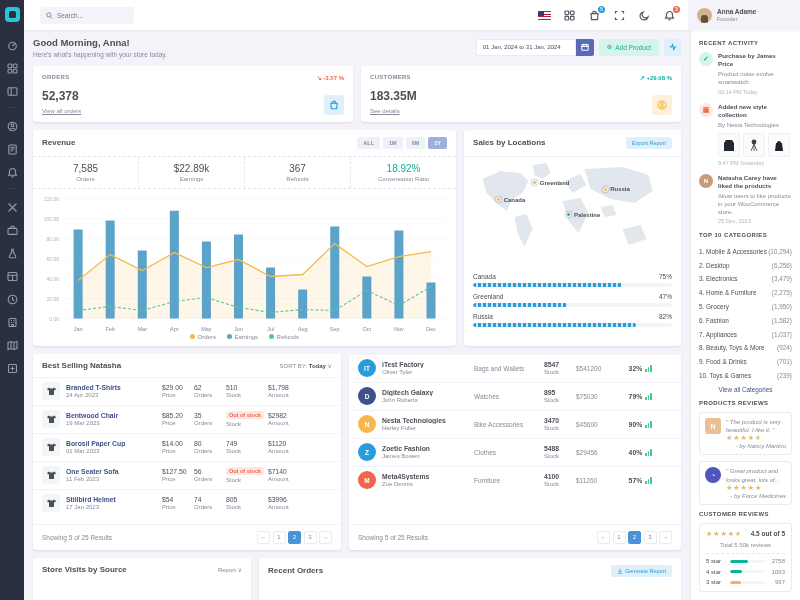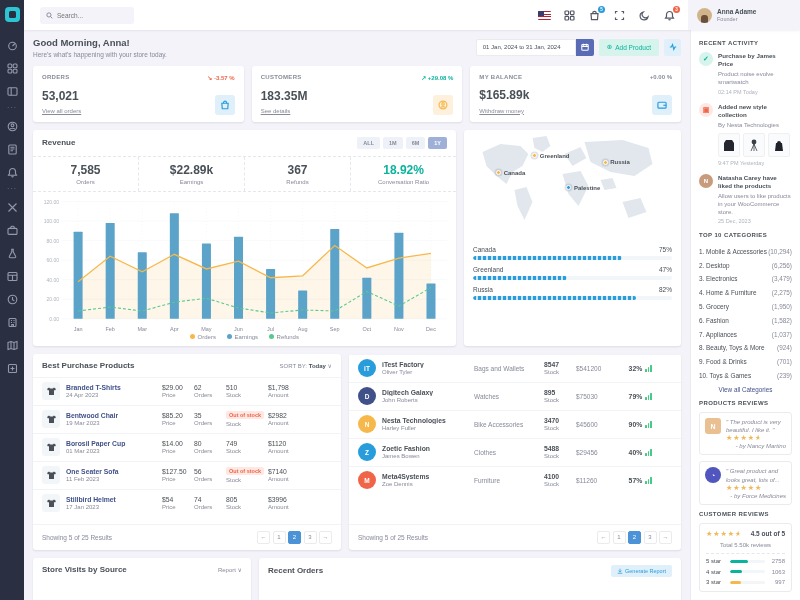--- a/index.html
+++ b/index.html
@@ -62,21 +62,21 @@
 .revcard{flex:1.95;min-width:0;height:216px;display:flex;flex-direction:column}
 .loccard{flex:1;min-width:0;height:216px;display:flex;flex-direction:column}
 .chead{display:flex;align-items:center;padding:7px 9px;flex:none}
 .ctitle{font-size:8px;font-weight:bold;color:#495057}
 .revtabs{margin-left:auto;display:flex;gap:3px}
 .rtab{font-size:5.5px;padding:3px 6px;border-radius:2px;background:#eef1f7;color:#878a99;border:none;cursor:pointer;font-family:"Liberation Sans",sans-serif;font-weight:bold}
 .rtab.active{background:#9fb0d8;color:#fff}
 .revstats{display:flex;border-top:1px dashed #e4e7ec;border-bottom:1px dashed #e4e7ec;flex:none}
 .rscell{flex:1;text-align:center;padding:6px 0;border-right:1px dashed #e4e7ec}
 .rscell:last-child{border-right:none}
-.rsval{font-size:12px;font-weight:bold;color:#495057}
+.rsval{font-size:10px;font-weight:normal;color:#495057}
 .rslbl{font-size:6px;color:#878a99;margin-top:2px}
 .green{color:#0ab39c}
 .chartwrap{flex:1;padding:3px 5px 0;min-height:0}
 .chartwrap svg{width:100%;height:100%}
 .legend{display:flex;justify-content:center;gap:11px;padding:0 0 6px;font-size:6px;color:#878a99;flex:none}
 .lgi{display:flex;align-items:center;gap:2.5px}
 .ldot{width:5px;height:5px;border-radius:50%;display:inline-block}
 
 .exportbtn{margin-left:auto;font-size:5.5px;background:#dff0fa;color:#299cdb;padding:3px 6px;border-radius:2px;border:none;cursor:pointer;font-family:"Liberation Sans",sans-serif}
 .map{position:relative;height:106px;margin:2px 8px;flex:none}
@@ -343,55 +343,41 @@
               </button>
           </div>
         </div>
 
         <div class="cardsrow">
           <div class="card scard">
             <div class="sctop">
                 <span class="sclabel">ORDERS</span>
                 <span class="scdelta down">↘ -3.57 %</span>
               </div>
-            <div class="scvalue">53,021</div>
+            <div class="scvalue">52,378</div>
             <span class="sclink">View all orders</span>
             <span class="scicon ic-blue">
                 <svg viewBox="0 0 11 11">
                   <path d="M2 3.6h7l-.5 6H2.5z"></path>
                   <path d="M3.8 3.6V3a1.7 1.7 0 0 1 3.4 0v.6"></path>
                 </svg>
               </span>
           </div>
           <div class="card scard">
             <div class="sctop">
                 <span class="sclabel">CUSTOMERS</span>
                 <span class="scdelta up">↗ +29.08 %</span>
               </div>
             <div class="scvalue">183.35M</div>
             <span class="sclink">See details</span>
             <span class="scicon ic-orange">
                 <svg viewBox="0 0 11 11">
                   <circle cx="5.5" cy="5.5" r="4.3"></circle>
                   <circle cx="5.5" cy="4.3" r="1.4"></circle>
                   <path d="M2.8 8.4c.5-1.6 4.9-1.6 5.4 0"></path>
-                </svg>
-              </span>
-          </div>
-          <div class="card scard">
-            <div class="sctop">
-                <span class="sclabel">MY BALANCE</span>
-                <span class="scdelta flat">+0.00 %</span>
-              </div>
-            <div class="scvalue">$165.89k</div>
-            <span class="sclink">Withdraw money</span>
-            <span class="scicon ic-blue">
-                <svg viewBox="0 0 11 11">
-                  <rect x="1" y="2.5" width="9" height="6.5" rx="1"></rect>
-                  <path d="M7 5.8h3"></path>
                 </svg>
               </span>
           </div>
         </div>
 
         <div class="midrow">
           <div class="card revcard">
             <div class="chead">
               <span class="ctitle">Revenue</span>
               <span class="revtabs">
@@ -488,20 +474,24 @@
                   <span>Earnings</span>
                 </span>
                 <span class="lgi">
                   <span class="ldot" style="background: rgb(88, 201, 141);"></span>
                   <span>Refunds</span>
                 </span>
               </div>
           </div>
 
           <div class="card loccard">
+            <div class="chead" style="border-bottom:1px solid #eff2f7">
+              <span class="ctitle">Sales by Locations</span>
+              <button class="exportbtn">Export Report</button>
+            </div>
             <div class="map">
               <svg viewBox="0 0 200 106">
                 <g fill="#e2e7ee">
                   <path d="M10 20 L28 12 L48 14 L56 22 L50 34 L40 40 L34 52 L24 44 L14 34 Z"></path>
                   <path d="M60 6 L74 4 L78 14 L70 20 L62 16 Z"></path>
                   <path d="M42 58 L54 55 L60 70 L52 88 L45 74 Z"></path>
                   <path d="M90 42 L108 39 L116 54 L106 74 L96 62 Z"></path>
                   <path d="M92 22 L108 15 L114 26 L100 34 Z"></path>
                   <path d="M112 10 L150 8 L176 16 L180 32 L162 44 L138 40 L118 30 Z"></path>
                   <path d="M150 70 L168 66 L174 80 L156 86 Z"></path>
@@ -556,21 +546,21 @@
                     <div class="lbfill" style="width: 82%;"></div>
                   </div>
                 </div>
               </div>
           </div>
         </div>
 
         <div class="tablesrow">
           <div class="card bscard">
             <div class="chead">
-              <span class="ctitle">Best Purchase Products</span>
+              <span class="ctitle">Best Selling Natasha</span>
               <span class="sortby"><span>SORT BY:</span> <b>Today</b> ∨</span>
             </div>
             <div class="carbody">
 
                 <div class="trow">
                   <span class="thumb">
                     <svg width="11" height="11" viewBox="0 0 11 11">
                       <path d="M3 1.5L1 3l1 1.5 1-.5V9h5V4l1 .5L10 3 8 1.5 6.8 2.5H4.2z" fill="#4a4f58"></path>
                     </svg>
                   </span>

